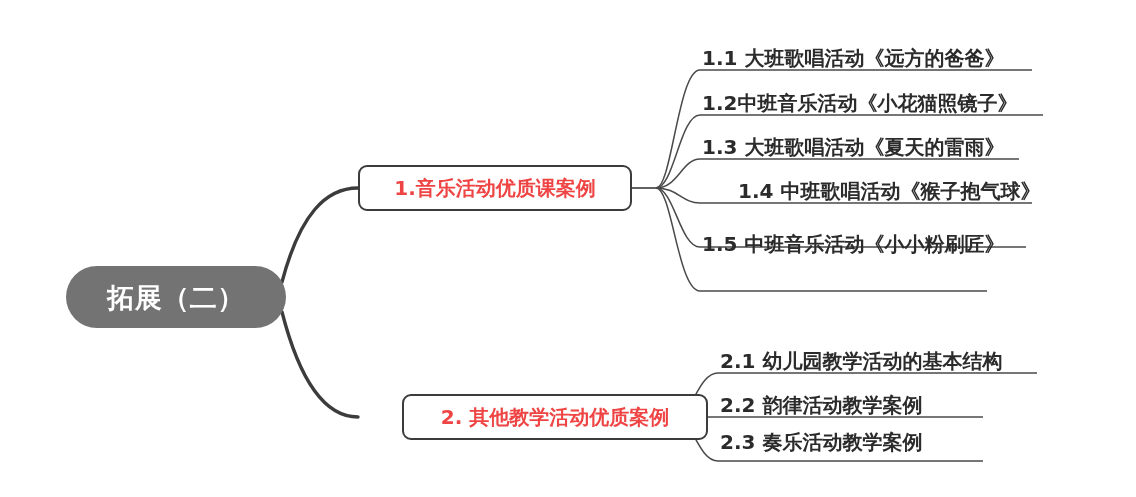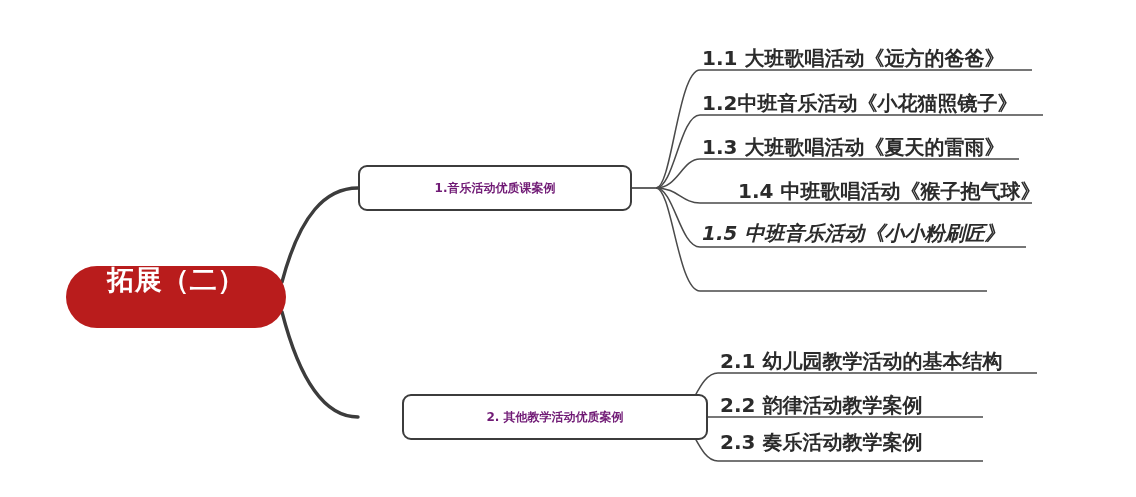--- a/index.html
+++ b/index.html
@@ -33,23 +33,23 @@
   }
 
   
   .root-node {
     position: absolute;
     left: 66px;
     top: 266px;
     width: 220px;
     height: 62px;
     border-radius: 31px;
-    background: #b91c1c;
+    background: #737373;
     display: flex;
-    align-items: flex-start;
+    align-items: center;
     justify-content: center;
     box-sizing: border-box;
     z-index: 3;
   }
   .root-label {
     color: #ffffff;
     font-size: 27px;
     font-weight: bold;
     letter-spacing: 0.5px;
     white-space: nowrap;
@@ -62,22 +62,22 @@
     border: 2px solid #3c3c3c;
     border-radius: 9px;
     background: #ffffff;
     display: flex;
     align-items: center;
     justify-content: center;
     box-sizing: border-box;
     z-index: 3;
   }
   .branch-label {
-    color: #701a75;
-    font-size: 12px;
+    color: #ef4444;
+    font-size: 20px;
     font-weight: bold;
     white-space: nowrap;
     line-height: 1;
   }
 
   #branch-1 {
     left: 358px;
     top: 165px;
     width: 274px;
     height: 46px;
@@ -156,21 +156,21 @@
   </div>
 
   <div class="leaf-node" style="left:700px; top:121px;">
     <span class="leaf-label">1.3 大班歌唱活动《夏天的雷雨》</span>
   </div>
 
   <div class="leaf-node" style="left:700px; top:165px;margin-left:36px;">
     <span class="leaf-label">1.4 中班歌唱活动《猴子抱气球》</span>
   </div>
 
-  <div class="leaf-node" style="left:700px; top:207px;font-style:italic;">
+  <div class="leaf-node" style="left:700px; top:218px;">
     <span class="leaf-label">1.5 中班音乐活动《小小粉刷匠》</span>
   </div>
 
 
   <div class="leaf-node" style="left:718px; top:335px;text-align:right;">
     <span class="leaf-label">2.1 幼儿园教学活动的基本结构</span>
   </div>
 
   <div class="leaf-node" style="left:718px; top:379px;">
     <span class="leaf-label">2.2 韵律活动教学案例</span>

